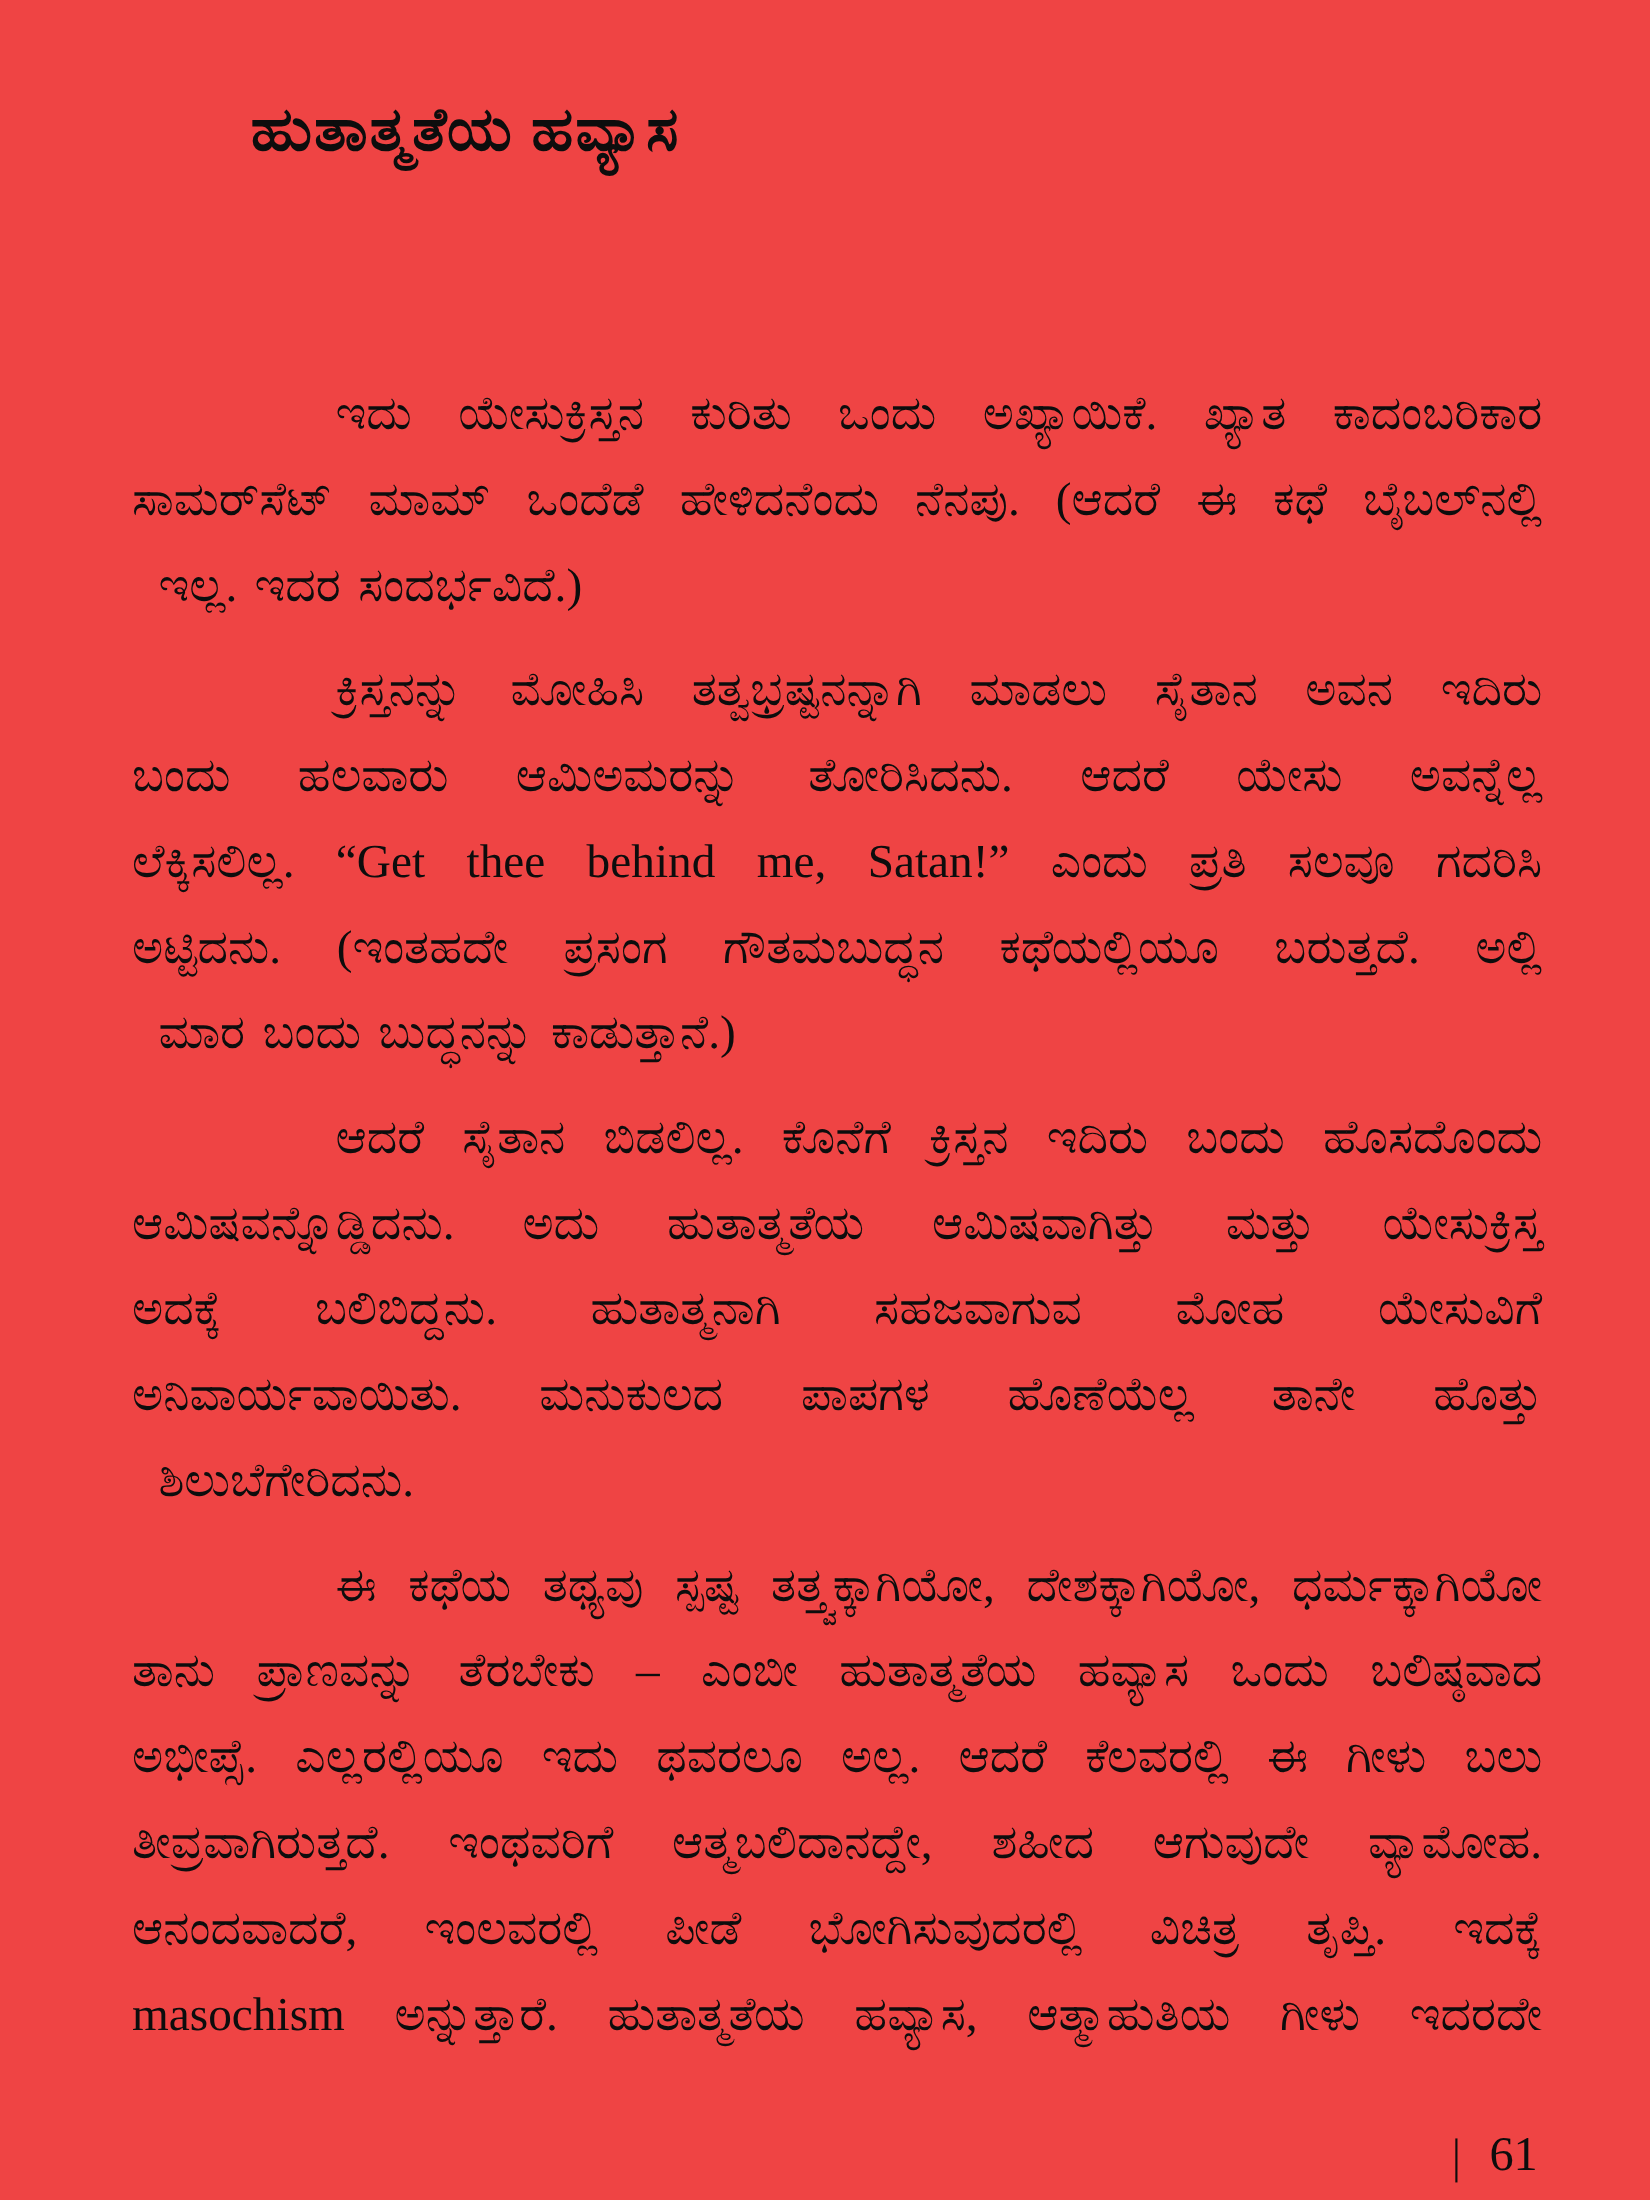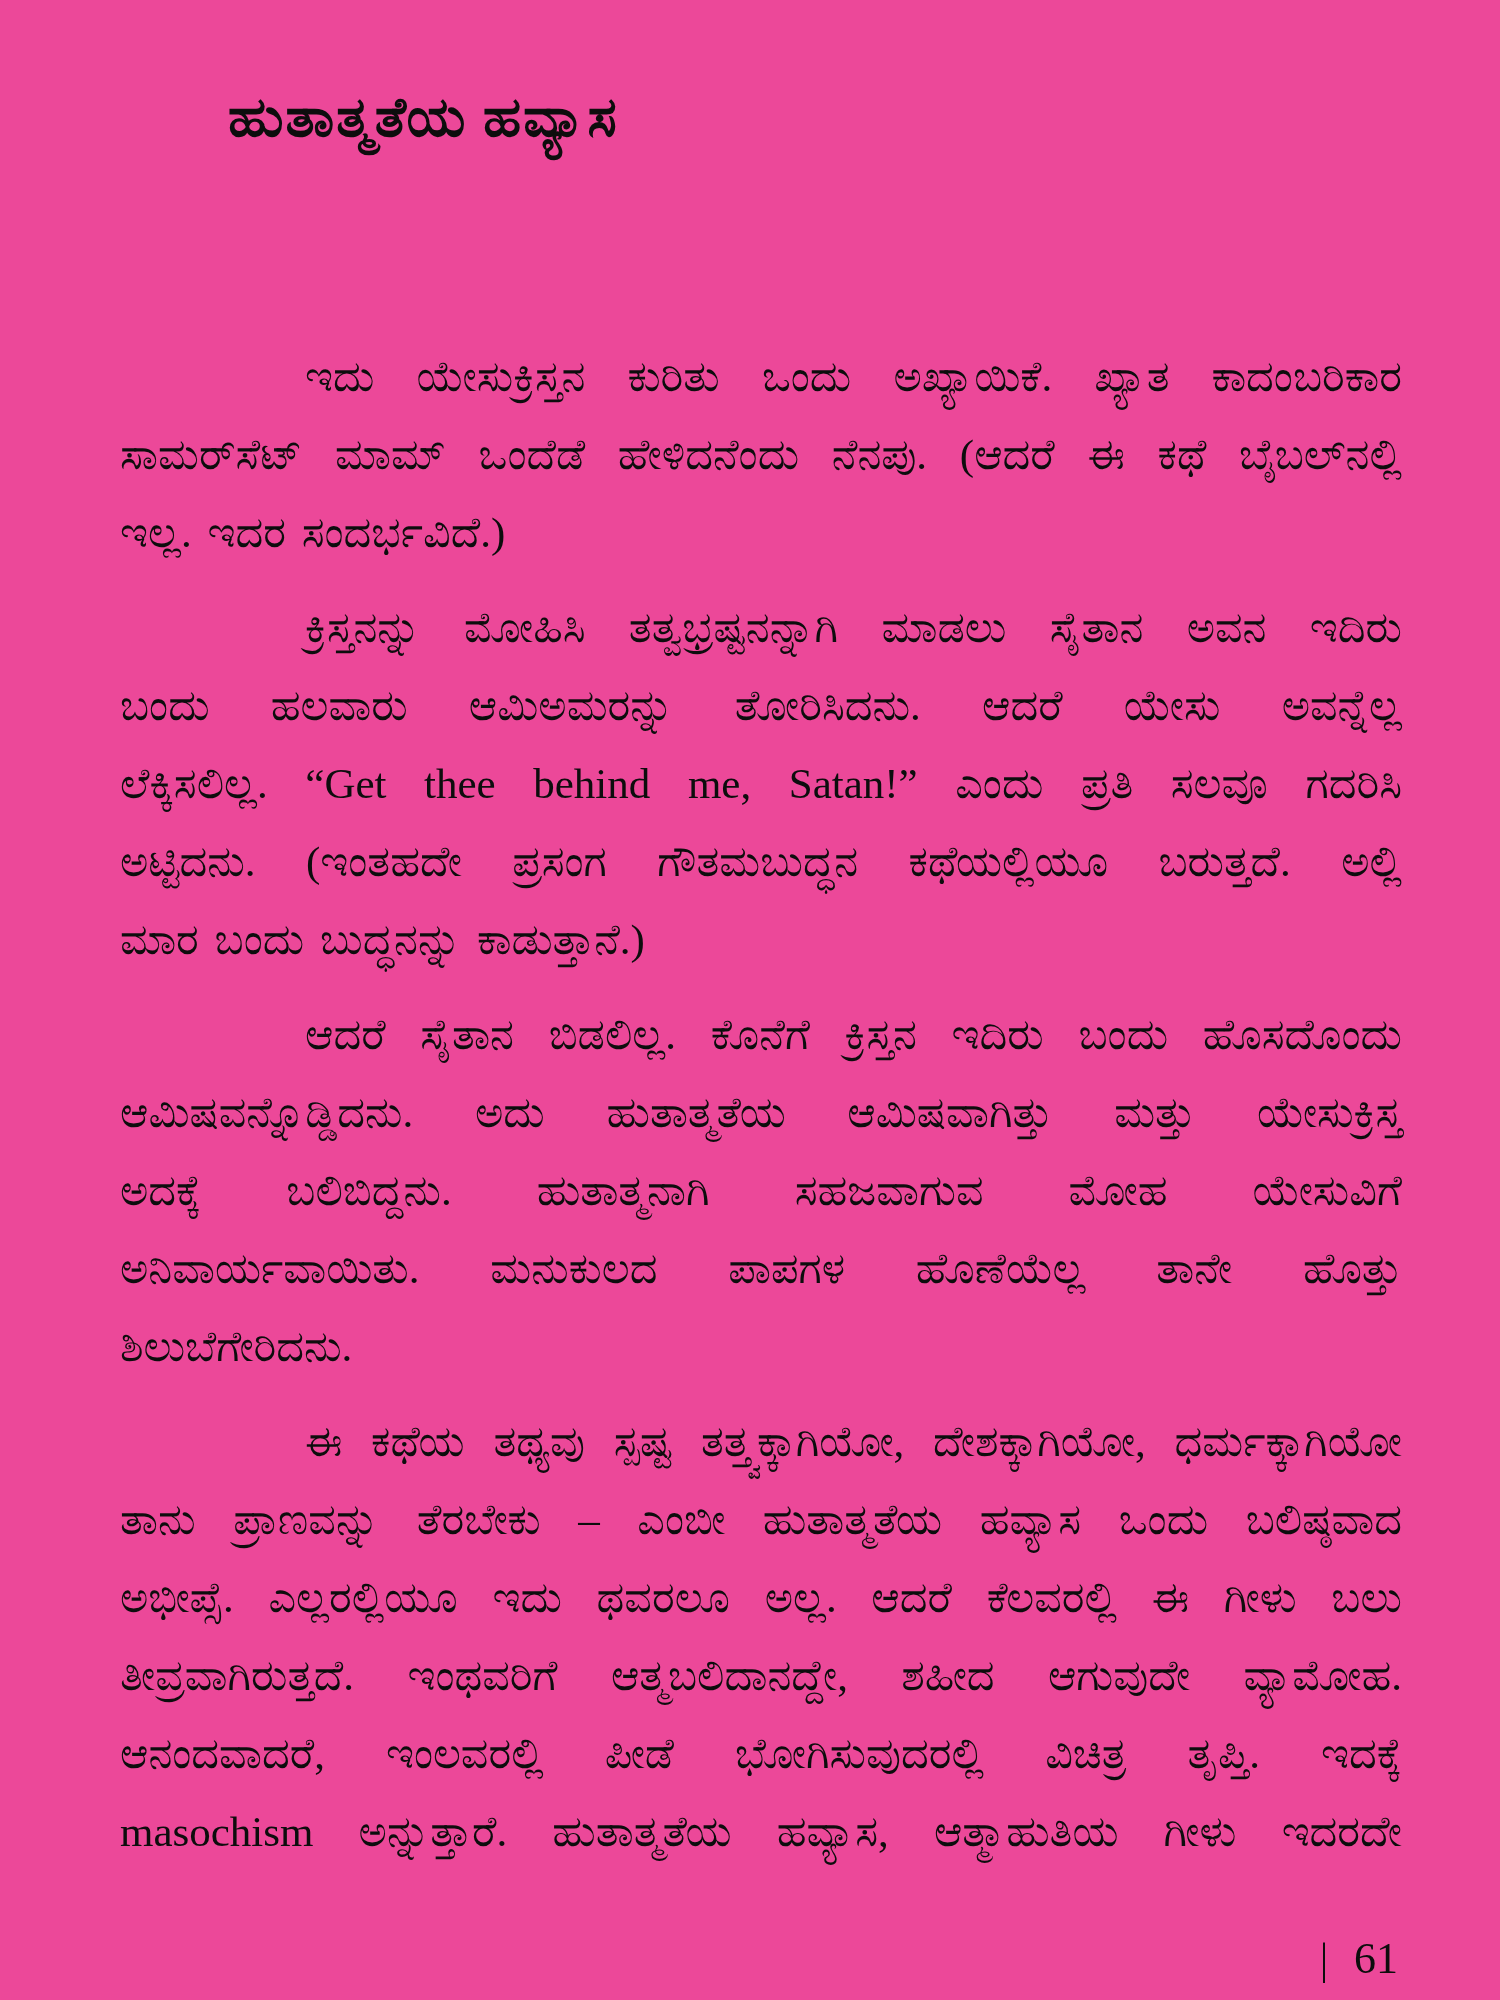--- a/index.html
+++ b/index.html
@@ -5,21 +5,21 @@
   html, body {
     margin: 0;
     padding: 0;
     background: #e8e8e8;
   }
   .page {
     position: relative;
     width: 1500px;
     height: 2000px;
     margin: 0 auto;
-    background: #ec4899;
+    background: #ef4444;
     color: #111111;
     font-family: "Liberation Serif", "DejaVu Serif", serif;
     overflow: hidden;
   }
   .chapter-title {
     position: absolute;
     left: 228px;
     top: 86px;
     font-size: 55px;
     font-weight: 700;
@@ -42,20 +42,21 @@
   .line {
     text-align: justify;
     text-align-last: justify;
     word-spacing: 5px;
   }
   .line.first {
     text-indent: 185px;
   }
   .line.last {
     text-align-last: left;
+    margin-left: 24px;
   }
   .page-number {
     position: absolute;
     right: 102px;
     bottom: 16px;
     font-size: 44px;
     color: #0d0d0d;
     display: flex;
     align-items: baseline;
     gap: 26px;

